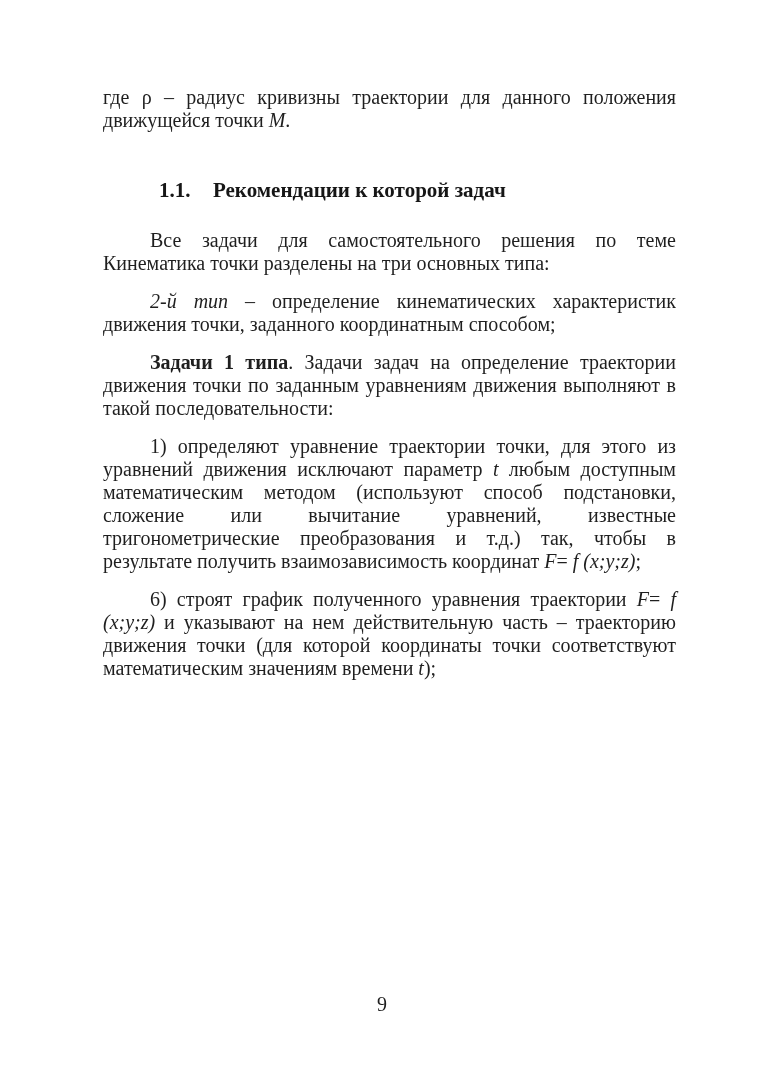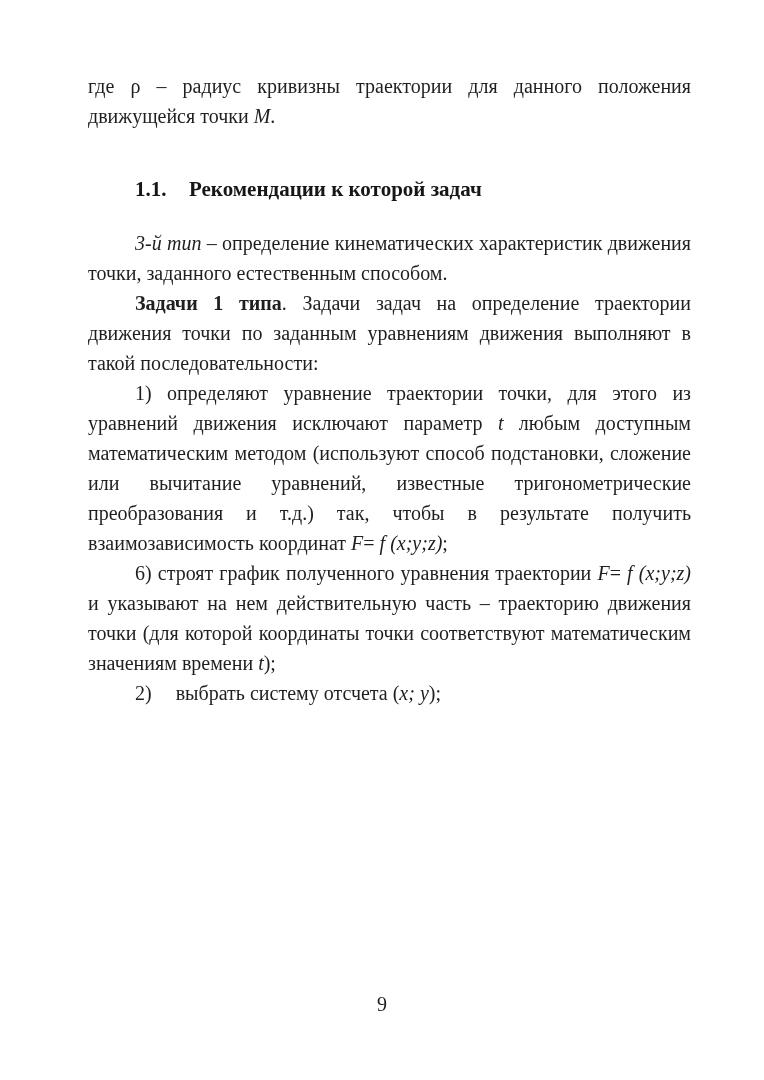--- a/index.html
+++ b/index.html
@@ -16,37 +16,38 @@
     font-family: "Liberation Serif", "DejaVu Serif", serif;
     color: #1f1f1f;
   }
   .content {
     position: absolute;
     left: 88px;
     top: 71px;
     width: 603px;
   }
   p.body {
-    margin: 0;
+    margin: 15px;
     font-size: 20px;
-    line-height: 30px;
+    line-height: 23px;
     text-align: justify;
     text-justify: inter-word;
   }
   p.indent { text-indent: 47px; }
   h2.heading {
     margin: 46px 0 26px 47px;
     font-size: 21px;
     line-height: 25.3px;
     font-weight: bold;
     color: #161616;
   }
   h2.heading .hnum {
     display: inline-block;
     width: 54px;
+    margin-left: 24px;
   }
   .tab {
     display: inline-block;
     width: 24px;
   }
   em { font-style: italic; }
   b  { font-weight: bold; }
   .page-num {
     position: absolute;
     top: 992px;
@@ -61,33 +62,33 @@
 </head>
 <body>
 
 <div class="page">
   <div class="content">
 
     <p class="body"><span>где ρ – радиус кривизны траектории для данного положения движущейся точки </span><em>М</em><span>.</span></p>
 
     <h2 class="heading"><span class="hnum">1.1.</span><span>Рекомендации к которой задач</span></h2>
 
+    <p class="body indent"><span>Все задачи для самостоятельного решения по теме Кинематика точки разделены на три основных типа:</span></p>
 
 
+    <p class="body indent"><em>2-й тип</em><span> – определение кинематических характеристик движения точки, заданного координатным способом;</span></p>
 
-    <p class="body indent"><em>3-й тип</em><span> – определение кинематических характеристик движения точки, заданного естественным способом.</span></p>
 
     <p class="body indent"><b>Задачи 1 типа</b><span>. Задачи задач на определение траектории движения точки по заданным уравнениям движения выполняют в такой последовательности:</span></p>
 
     <p class="body indent"><span>1) определяют уравнение траектории точки, для этого из уравнений движения исключают параметр </span><em>t</em><span> любым доступным математическим методом (используют способ подстановки, сложение или вычитание уравнений, известные тригонометрические преобразования и т.д.) так, чтобы в результате получить взаимозависимость координат </span><em>F</em><span>= </span><em>f</em><em> (x;y;z)</em><span>;</span></p>
 
     <p class="body indent"><span>6) строят график полученного уравнения траектории </span><em>F</em><span>= </span><em>f</em><em> (x;y;z)</em><span> и указывают на нем действительную часть – траекторию движения точки (для которой координаты точки соответствуют математическим значениям времени </span><em>t</em><span>);</span></p>
 
 
 
 
-    <p class="body indent"><span>2)</span><span class="tab"></span><span>выбрать систему отсчета (</span><em>x; y</em><span>);</span></p>
 
 
   </div>
 
   <div class="page-num">9</div>
 </div>
 
 </body></html>

